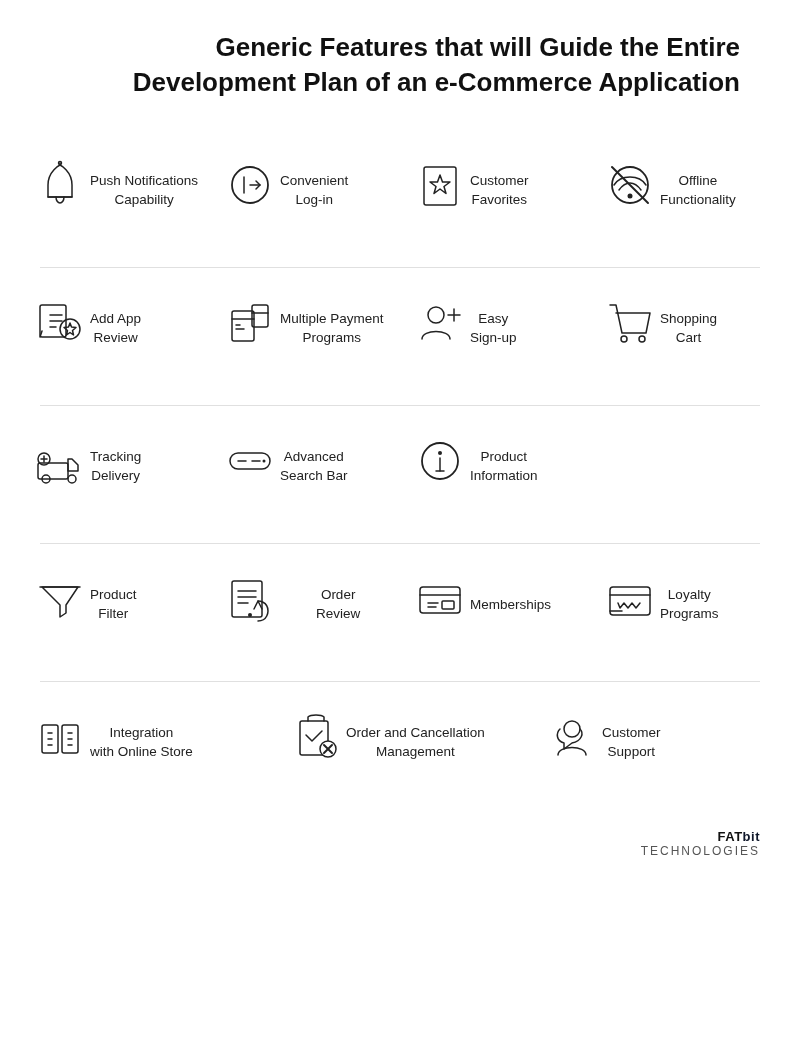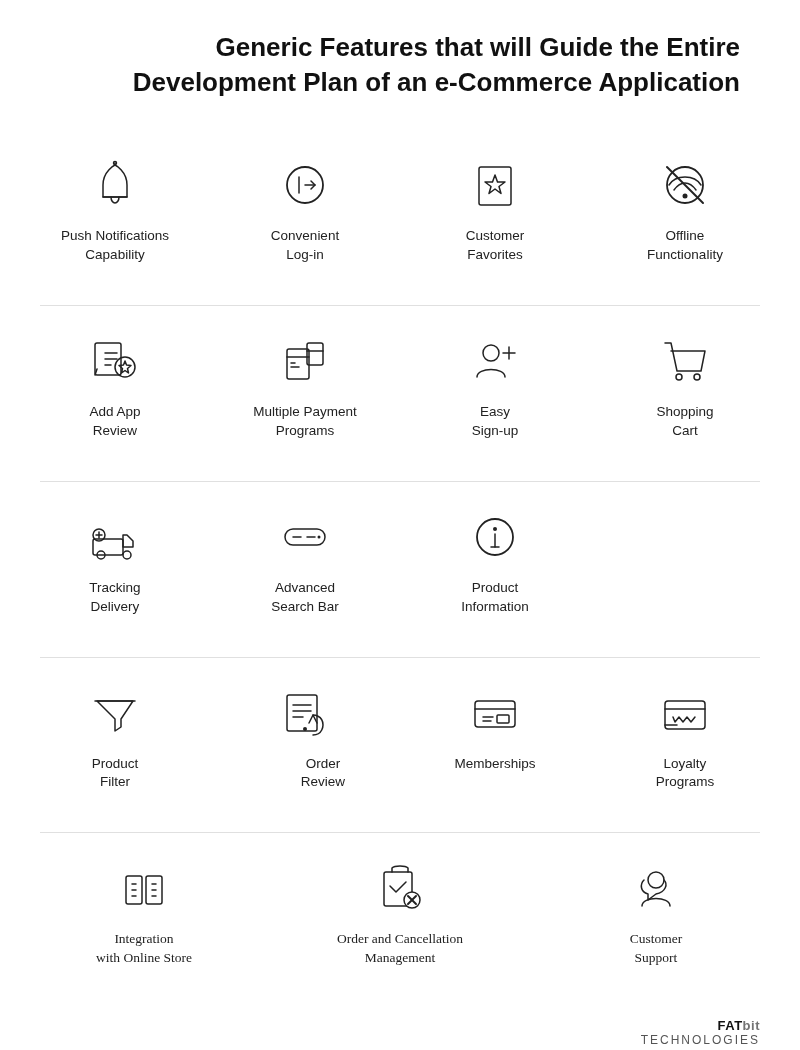--- a/index.html
+++ b/index.html
@@ -28,25 +28,23 @@
       display: grid;
       grid-template-columns: repeat(4, 1fr);
       gap: 0;
       margin-bottom: 10px;
     }
     .grid-3 {
       display: grid;
       grid-template-columns: repeat(3, 1fr);
       gap: 8px;
       margin-bottom: 10px;
-      font-family: Liberation Serif, serif;
     }
     .feature-item {
       display: flex;
-      flex-direction: column;
       align-items: center;
       justify-content: flex-start;
       padding: 20px 10px 30px;
       text-align: center;
     }
     .feature-icon {
       width: 60px;
       height: 60px;
       display: flex;
       align-items: center;
@@ -75,21 +73,21 @@
     }
     .brand {
       text-align: right;
       padding: 10px 20px 15px;
       font-size: 13px;
       font-weight: 700;
       color: #111;
       letter-spacing: 0.5px;
     }
     .brand span {
-      color: #737373;
+      color: #0f172a;
     }
     .brand .sub {
       font-size: 12px;
       letter-spacing: 2px;
       font-weight: 400;
       display: block;
       color: #555;
       text-transform: uppercase;
     }
   </style>

